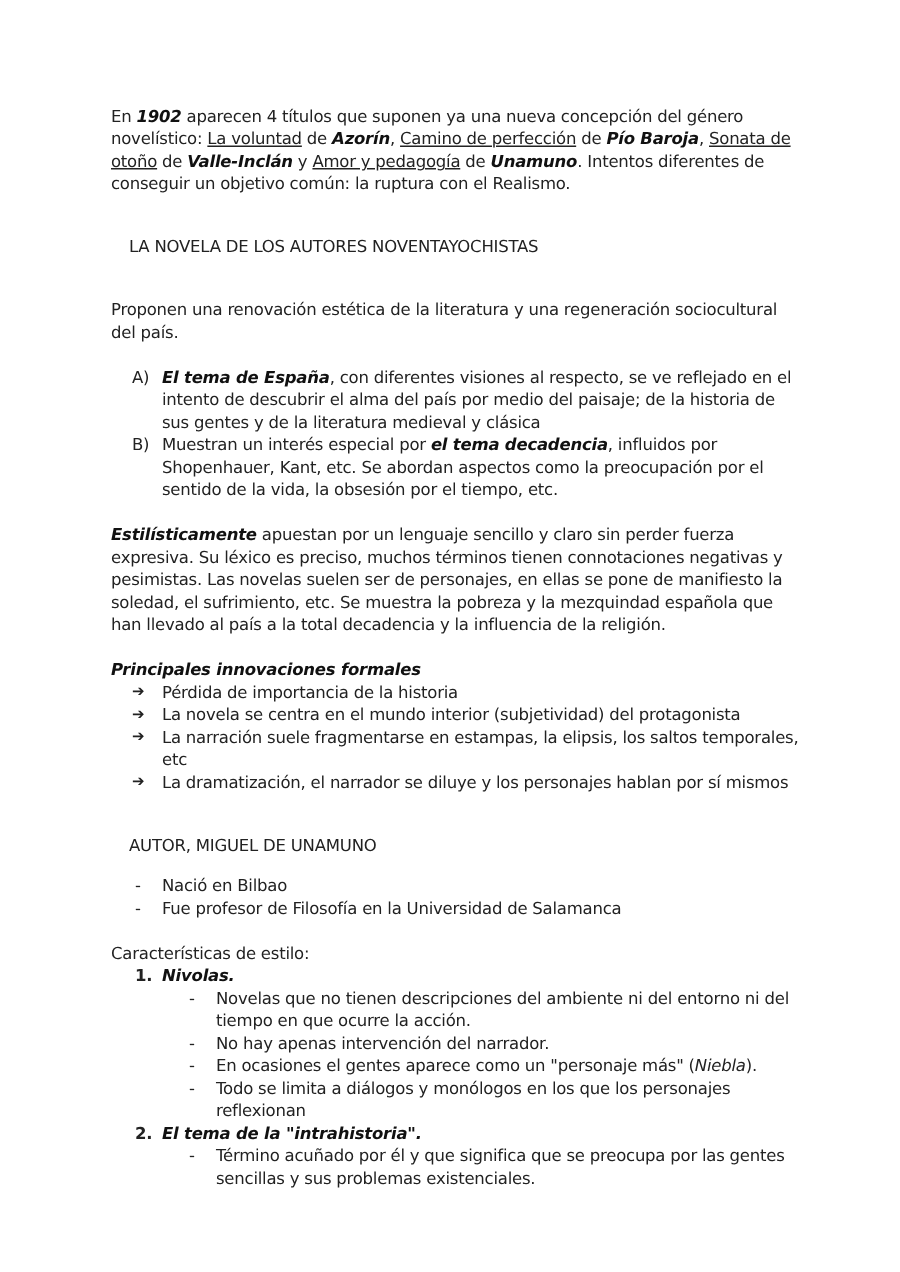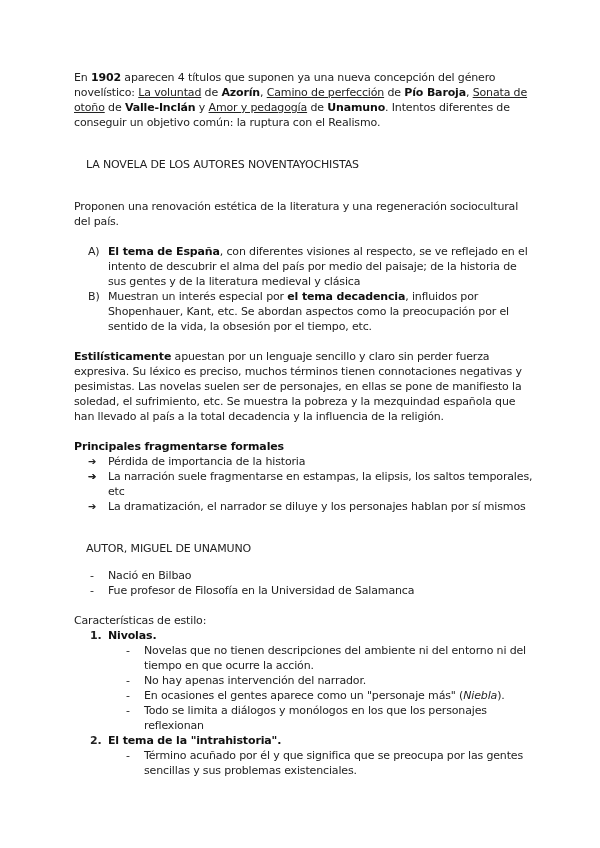--- a/index.html
+++ b/index.html
@@ -3,21 +3,21 @@
   <meta charset="utf-8">
   <style>
     html, body { margin: 0; padding: 0; background: #ffffff; }
     body { width: 600px; height: 848px; overflow: hidden; position: relative; }
     .page {
       position: absolute; left: 74px; top: 70px; width: 460px;
       font-family: "DejaVu Sans", sans-serif; font-size: 11px; line-height: 15px;
       color: #222222; letter-spacing: -0.15px;
     }
     p { margin: 0; }
-    b { font-weight: bold; color: #111; }
+    b { font-weight: bold; color: #111; font-style: italic; }
     u { }
     .gap { height: 15px; }
     .heading { margin: 12px; }
     .alpha-list { margin: 0; padding: 0; list-style: none; }
     .alpha-list li { position: relative; padding-left: 34px; }
     .alpha-list .marker { position: absolute; left: 14px; top: 0; }
     .arrow-list { margin: 0; padding: 0; list-style: none; }
     .arrow-list li { position: relative; padding-left: 34px; }
     .arrow-list .marker { position: absolute; left: 14px; top: 0; font-size: 10px; }
     .dash-list { margin: 0; padding: 0; list-style: none; }
@@ -50,24 +50,24 @@
     </li>
     <li>
       <span class="marker">B)</span><span>Muestran un interés especial por </span><b>el tema decadencia</b><span>, influidos por Shopenhauer, Kant, etc. Se abordan aspectos como la preocupación por el sentido de la vida, la obsesión por el tiempo, etc.</span>
     </li>
   </ul>
   <div class="gap"></div>
 
   <p><b>Estilísticamente</b><span> apuestan por un lenguaje sencillo y claro sin perder fuerza expresiva. Su léxico es preciso, muchos términos tienen connotaciones negativas y pesimistas. Las novelas suelen ser de personajes, en ellas se pone de manifiesto la soledad, el sufrimiento, etc. Se muestra la pobreza y la mezquindad española que han llevado al país a la total decadencia y la influencia de la religión.</span></p>
   <div class="gap"></div>
 
-  <p><b>Principales fragmentarse formales</b></p>
+  <p><b>Principales innovaciones formales</b></p>
   <ul class="arrow-list">
     <li><span class="marker">➔</span><span>Pérdida de importancia de la historia</span></li>
-    <li><span class="marker">➔</span></li>
+    <li><span class="marker">➔</span><span>La novela se centra en el mundo interior (subjetividad) del protagonista</span></li>
     <li><span class="marker">➔</span><span>La narración suele fragmentarse en estampas, la elipsis, los saltos temporales, etc</span></li>
     <li><span class="marker">➔</span><span>La dramatización, el narrador se diluye y los personajes hablan por sí mismos</span></li>
   </ul>
   <div class="gap"></div>
 
   <p class="heading">AUTOR, MIGUEL DE UNAMUNO</p>
   <ul class="dash-list">
     <li><span class="marker">-</span><span>Nació en Bilbao</span></li>
     <li><span class="marker">-</span><span>Fue profesor de Filosofía en la Universidad de Salamanca</span></li>
   </ul>

